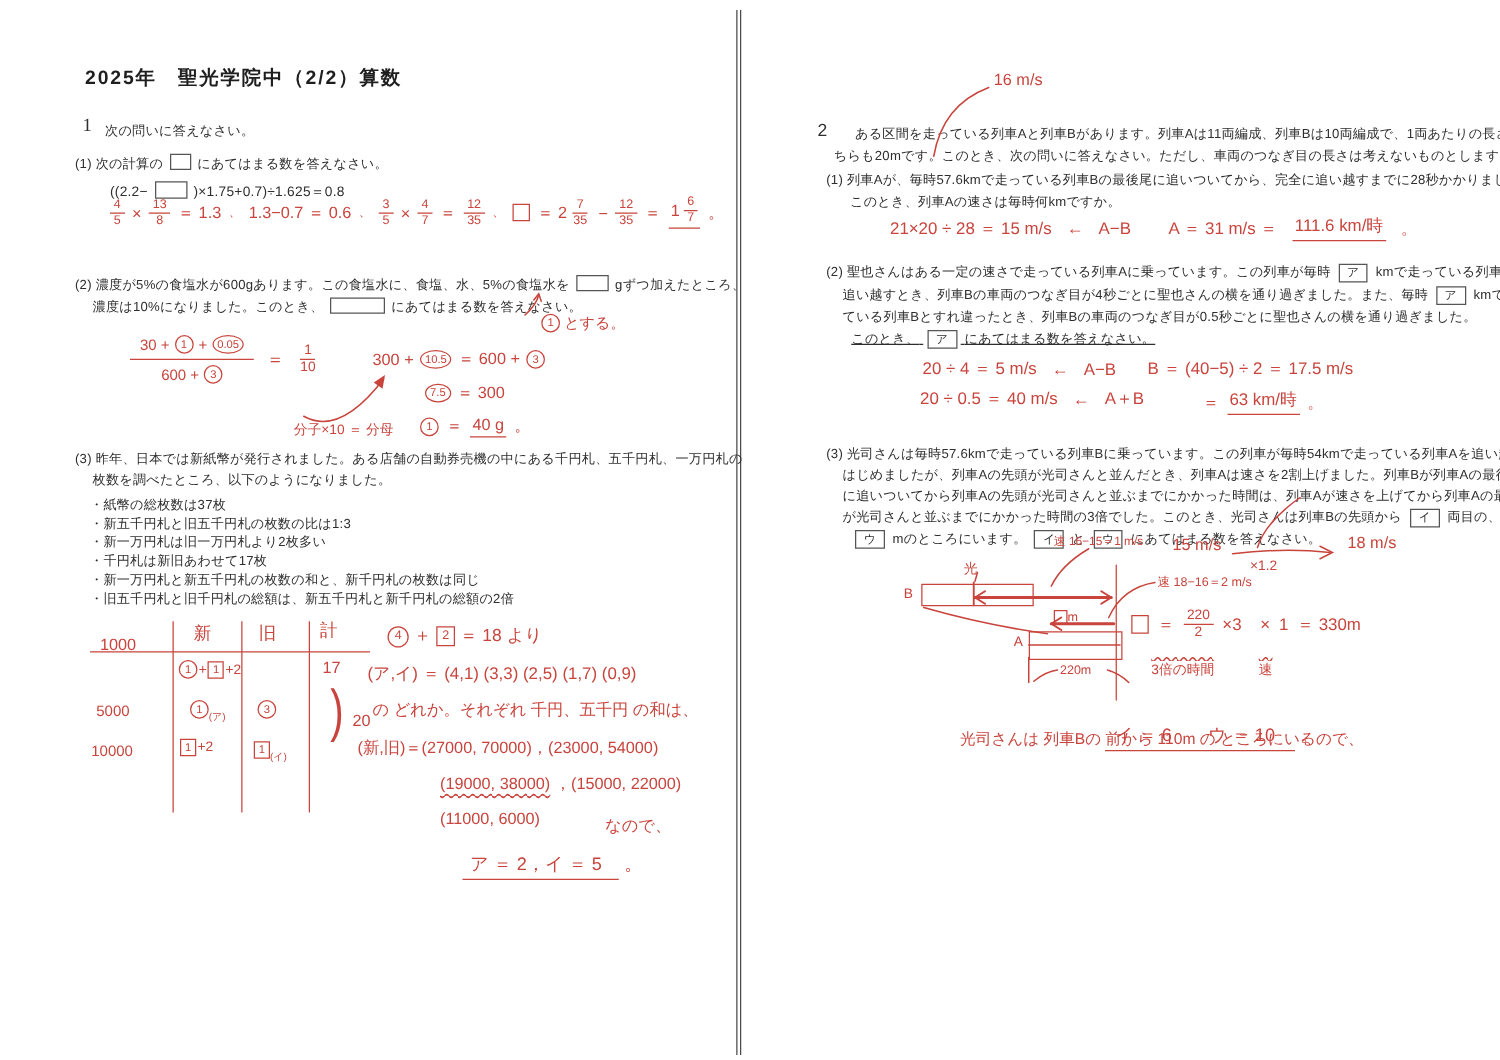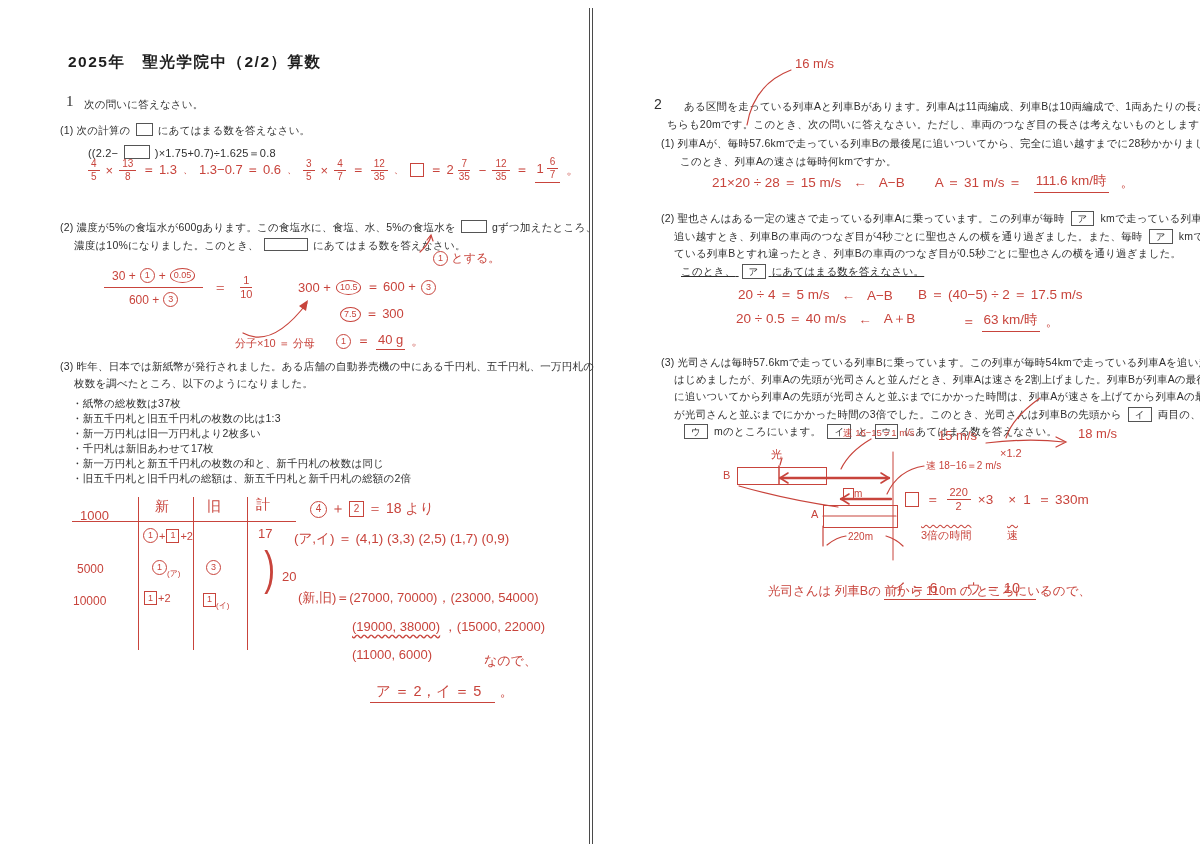--- a/index.html
+++ b/index.html
@@ -209,21 +209,22 @@
   <div class="abs r" style="left:262px;top:541px;font-size:46px;font-weight:300;transform:scaleX(.7);">)</div>
   <div class="abs r" style="left:282px;top:569px;font-size:13px;">20</div>
 
   <div class="abs r row" style="left:310px;top:500px;gap:4px;font-size:14px;">
     <span class="c" style="width:15px;height:15px;font-size:10px;">4</span>
     <span>＋</span>
     <span class="s" style="width:13px;height:14px;font-size:10px;">2</span>
     <span>＝ 18 より</span>
   </div>
   <div class="abs r" style="left:294px;top:530px;font-size:13.5px;">(ア,イ) ＝ (4,1) (3,3) (2,5) (1,7) (0,9)</div>
-  <div class="abs r" style="left:286px;top:589px;font-size:13px;margin-left:12px;">(新,旧)＝(27000, 70000)，(23000, 54000)</div>
+  <div class="abs r" style="left:298px;top:559px;font-size:13px;">の どれか。それぞれ 千円、五千円 の和は、</div>
+  <div class="abs r" style="left:286px;top:589px;font-size:13px;">(新,旧)＝(27000, 70000)，(23000, 54000)</div>
   <div class="abs r" style="left:352px;top:618px;font-size:13px;">
     <span class="wavy">(19000, 38000)</span>
     <span>，(15000, 22000)</span>
   </div>
   <div class="abs r" style="left:352px;top:647px;font-size:13px;">(11000, 6000)</div>
   <div class="abs r" style="left:484px;top:652px;font-size:13px;">なので、</div>
   <div class="abs r" style="left:370px;top:682px;font-size:14.5px;">
     <span class="ul" style="padding:0 14px 3px 6px;">ア ＝ 2，イ ＝ 5</span>
     <span>。</span>
   </div>

